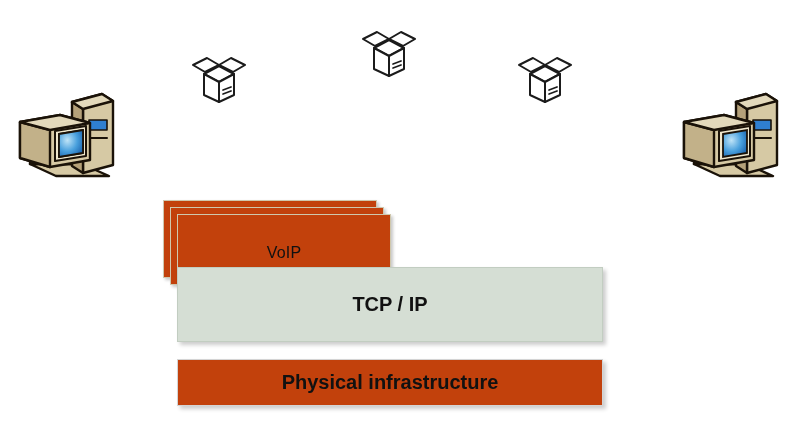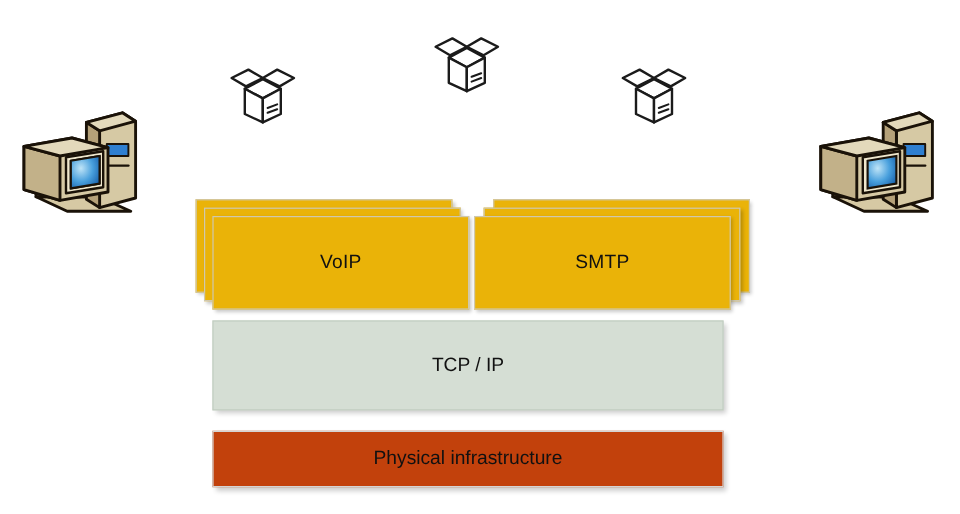--- a/index.html
+++ b/index.html
@@ -20,24 +20,25 @@
     position: absolute;
     inset: 0;
   }
 
   
   .card-stack {
     position: absolute;
   }
   .card {
     position: absolute;
-    background: #eab308;
+    background: #c2410c;
     border: 1px solid #cfc8ae;
     box-sizing: border-box;
     box-shadow: 2px 2px 3px rgba(0,0,0,0.22);
+    margin-top: 34px;
   }
   .card-front {
     display: flex;
     align-items: center;
     justify-content: center;
   }
   .card-label {
     font-size: 16px;
     color: #111111;
     letter-spacing: 0.2px;
@@ -47,23 +48,24 @@
   
   .band {
     position: absolute;
     box-sizing: border-box;
     display: flex;
     align-items: center;
     justify-content: center;
     box-shadow: 3px 3px 4px rgba(0,0,0,0.20);
   }
   .band-label {
-    font-size: 16px;
+    font-size: 20px;
     color: #111111;
     white-space: nowrap;
+    font-weight: bold;
   }
   .band-tcpip {
     background: #d5ded4;
     border: 1px solid #c2cdc1;
   }
   .band-physical {
     background: #c2410c;
     border: 1px solid #d4d4d4;
   }
 
@@ -179,27 +181,20 @@
   </svg>
 
   <div class="card-stack" style="left:163px; top:166px; width:230px; height:98px;">
     <div class="card" style="left:0px;  top:0px;  width:214px; height:78px;"></div>
     <div class="card" style="left:7px;  top:7px;  width:214px; height:78px;"></div>
     <div class="card card-front" style="left:14px; top:14px; width:214px; height:78px;">
       <span class="card-label">VoIP</span>
     </div>
   </div>
 
-  <div class="card-stack" style="left:395px; top:166px; width:230px; height:98px;">
-    <div class="card" style="left:16px; top:0px;  width:214px; height:78px;"></div>
-    <div class="card" style="left:8px;  top:7px;  width:214px; height:78px;"></div>
-    <div class="card card-front" style="left:0px;  top:14px; width:214px; height:78px;">
-      <span class="card-label">SMTP</span>
-    </div>
-  </div>
 
   <div class="band band-tcpip" style="left:177px; top:267px; width:426px; height:75px;">
     <span class="band-label">TCP / IP</span>
   </div>
 
   <div class="band band-physical" style="left:177px; top:359px; width:426px; height:47px;">
     <span class="band-label">Physical infrastructure</span>
   </div>
 
 </div>

